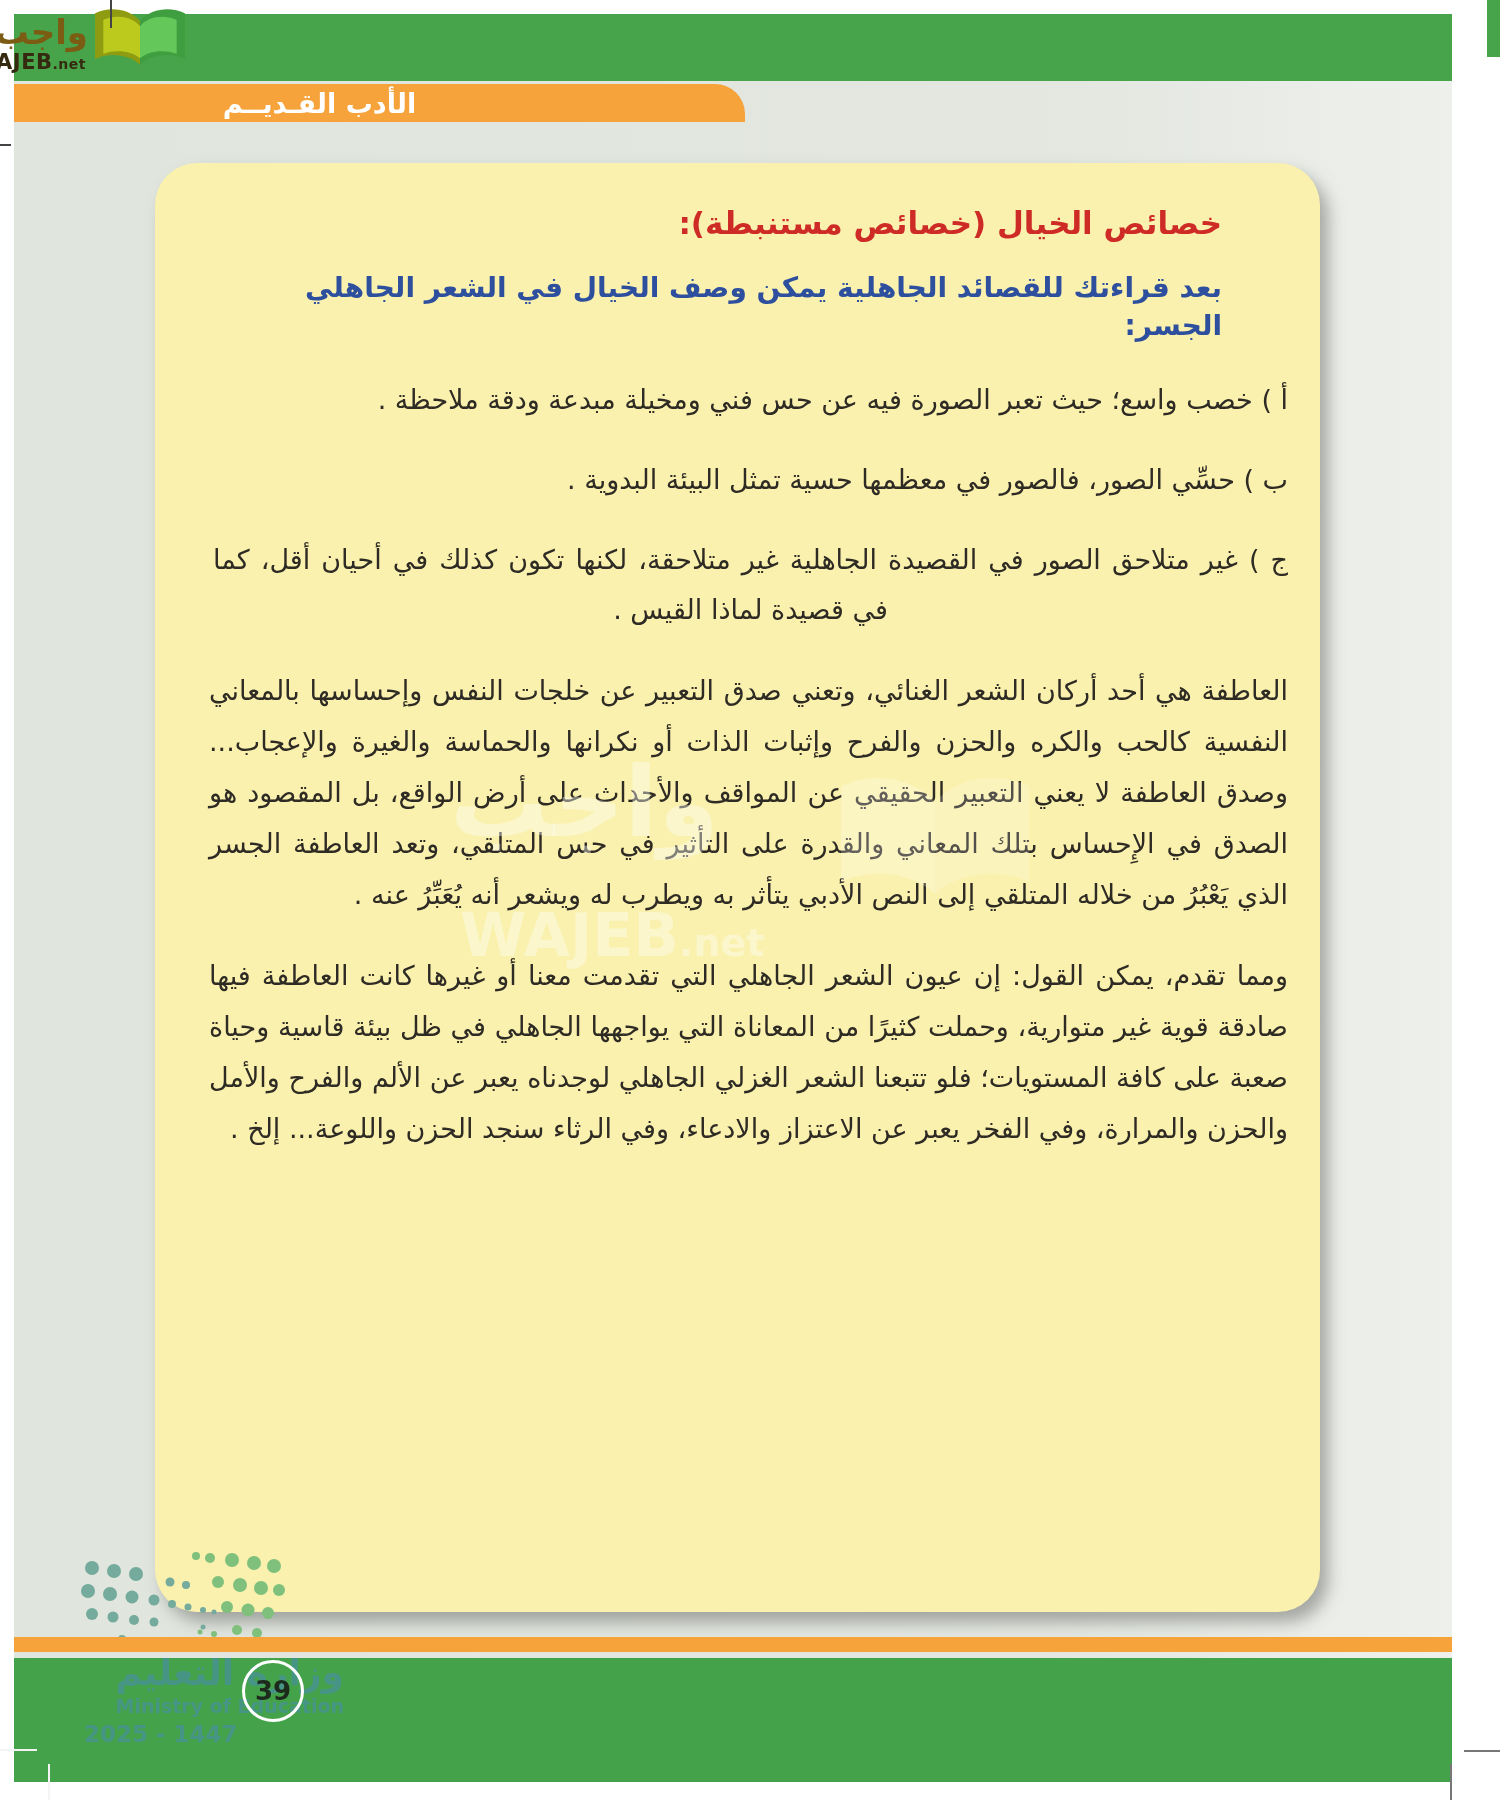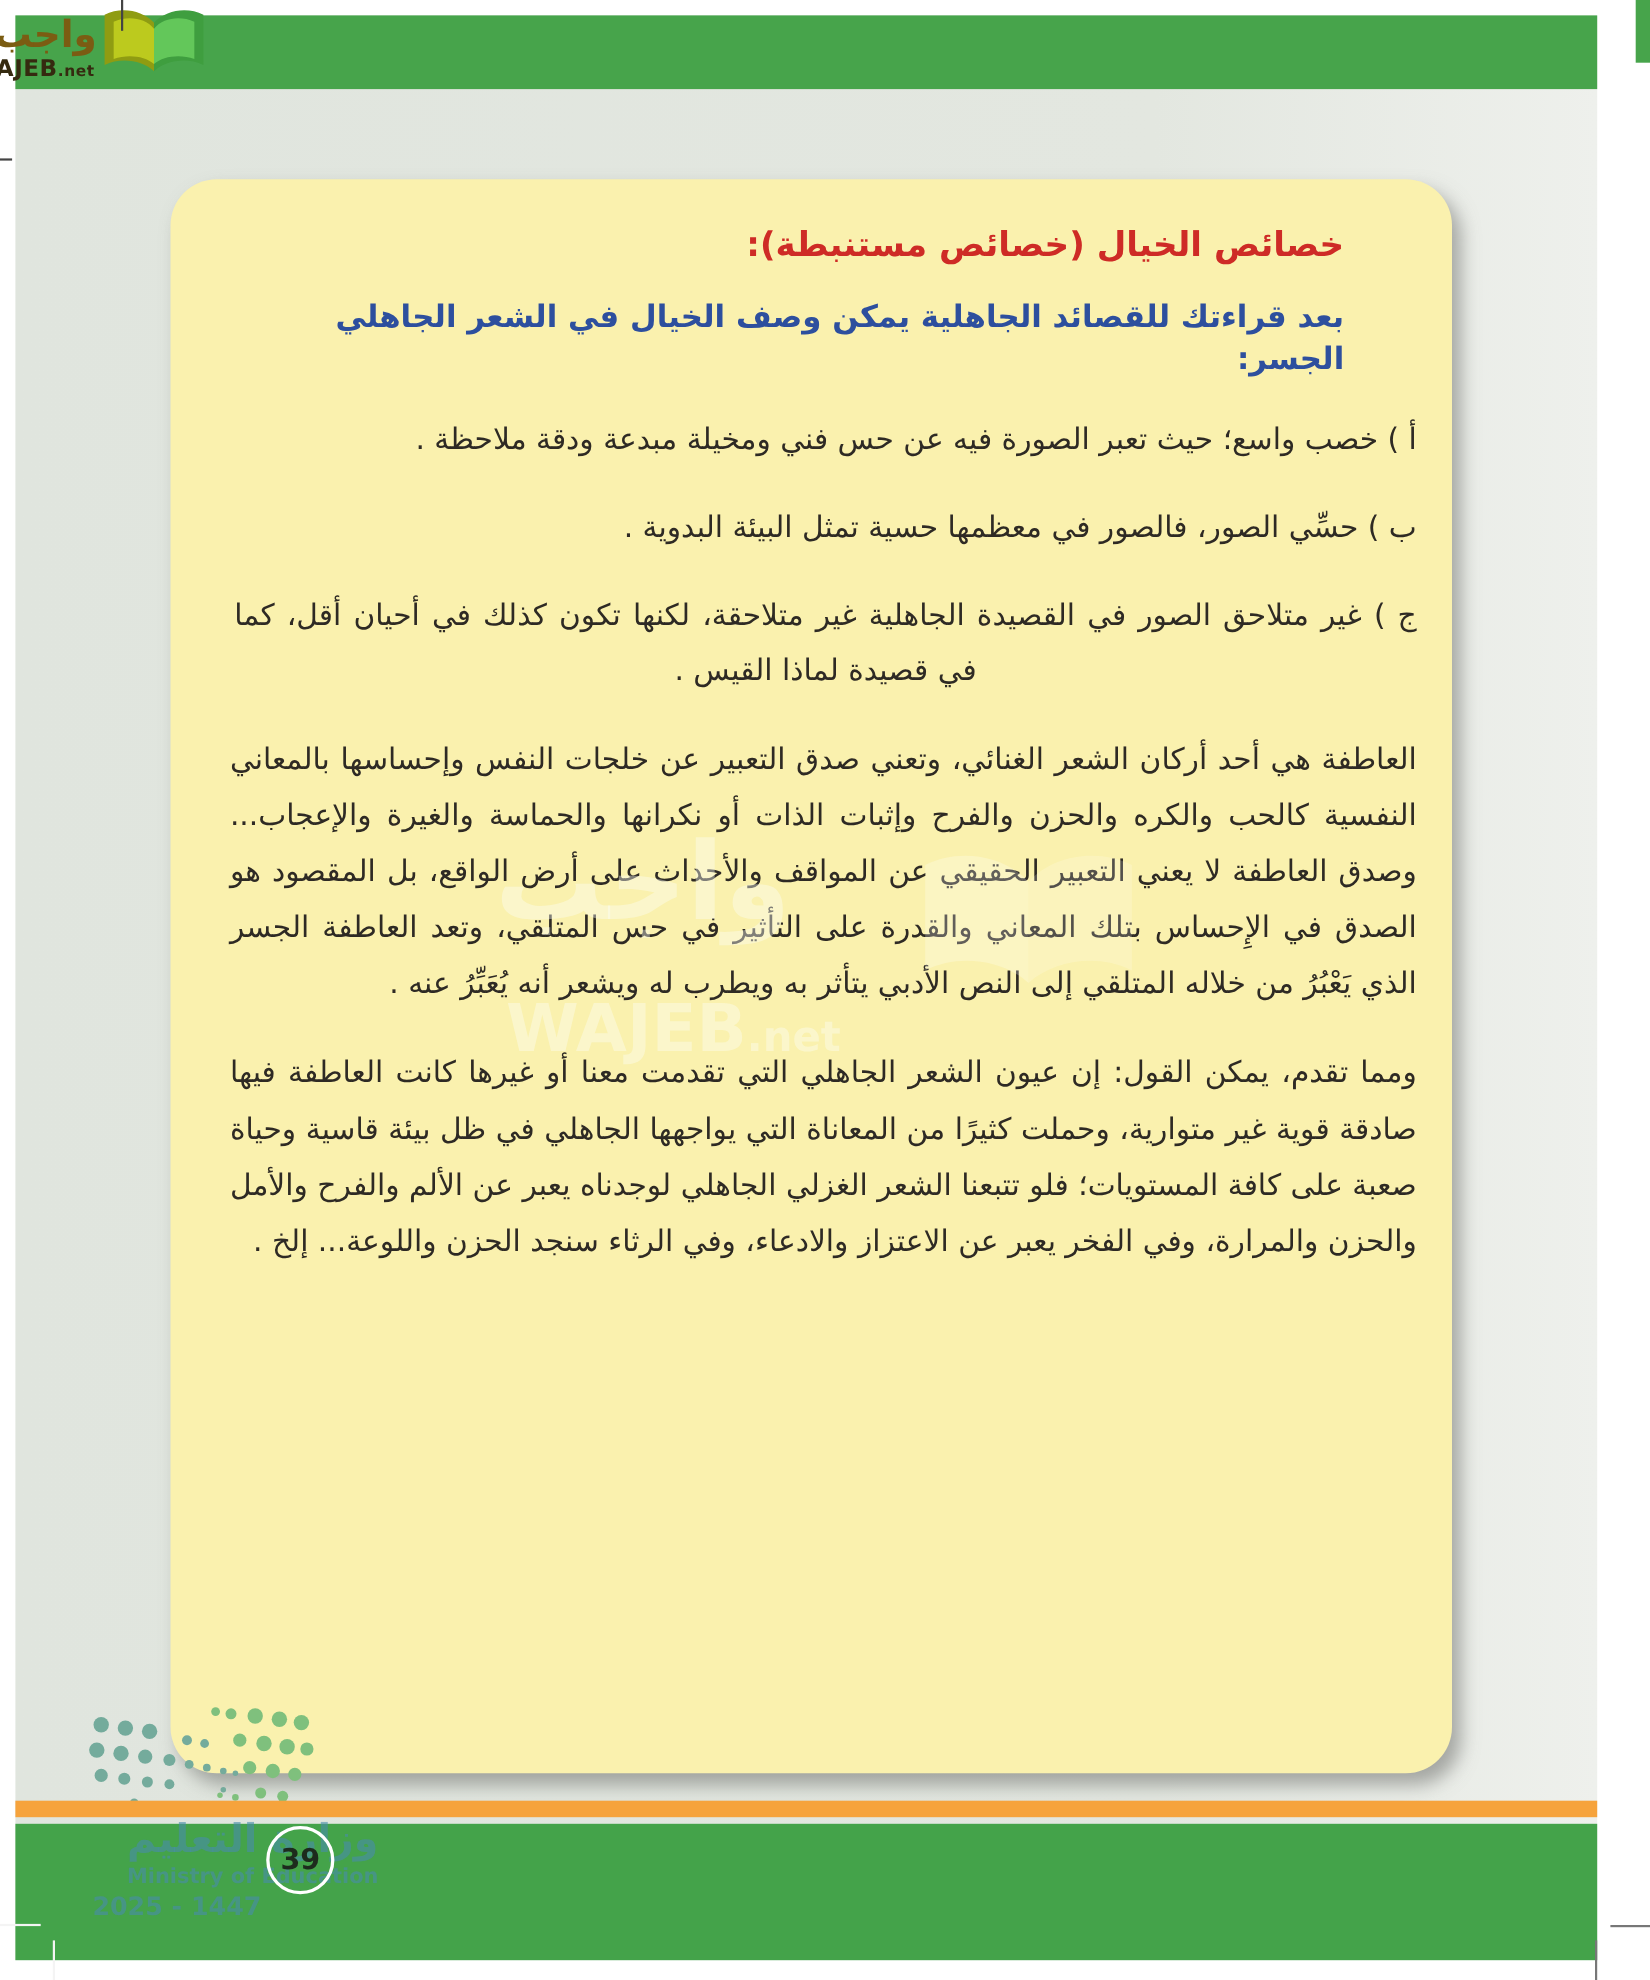--- a/index.html
+++ b/index.html
@@ -69,20 +69,23 @@
 </style>
 </head>
 <body>
 
 <div class="canvas">
 
   <div class="sheet-bg"></div>
   <div class="white-bottom"></div>
 
   <div class="top-green-bar"></div>
+  <div class="title-bar">
+    <div class="t">الأدب القـديــم</div>
+  </div>
   <div class="tr-sliver"></div>
 
   <div class="wajeb-logo">
     <span class="ar">واجب</span>
     <span class="en"><span>WAJEB</span><small>.net</small></span>
     <svg width="112" height="66" viewBox="0 0 120 72">
       <path d="M60 16 C48 3 27 0 11 8 L11 58 C27 50 48 53 60 64 Z" fill="#8f9c12"></path>
       <path d="M60 16 C72 3 93 0 109 8 L109 58 C93 50 72 53 60 64 Z" fill="#3f9e3f"></path>
       <path d="M60 22 C51 11 34 9 20 15 L20 52 C34 47 51 49 60 57 Z" fill="#bcca1e"></path>
       <path d="M60 22 C69 11 86 9 100 15 L100 52 C86 47 69 49 60 57 Z" fill="#63c75a"></path>

